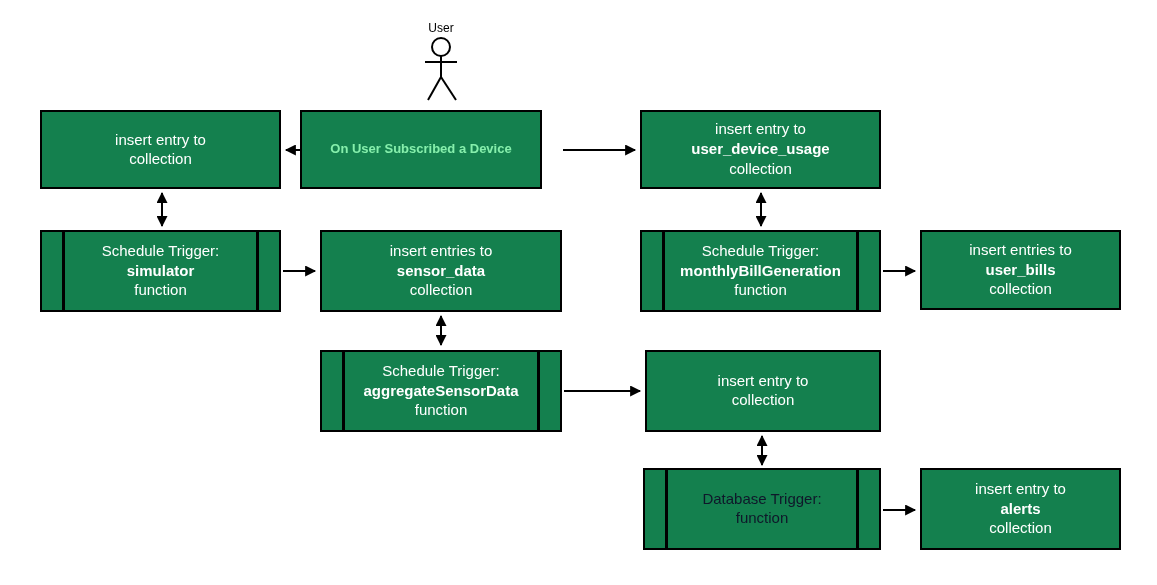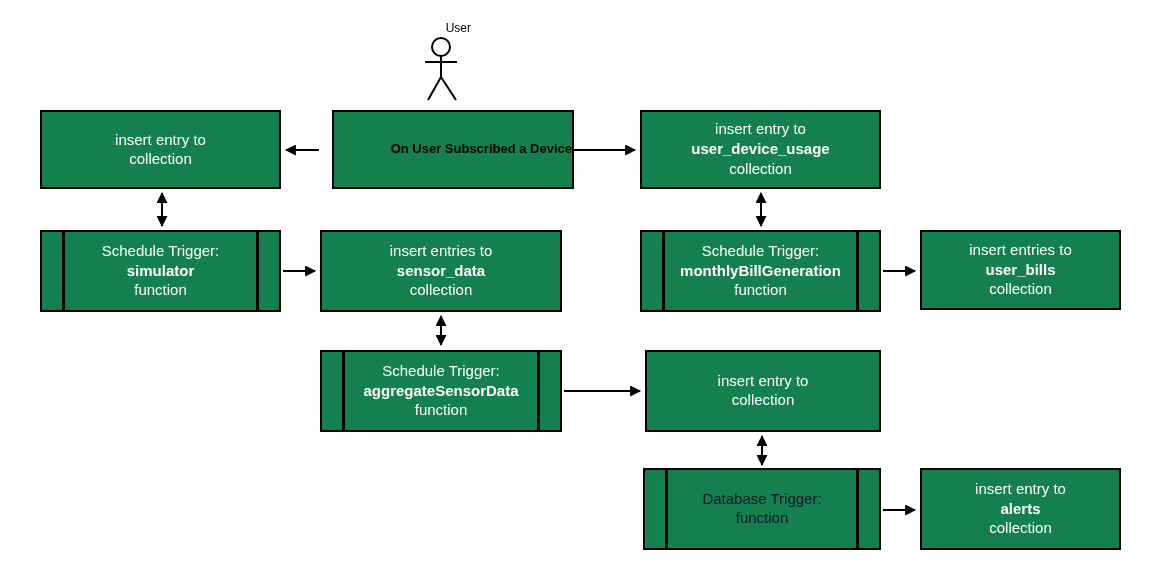--- a/index.html
+++ b/index.html
@@ -36,21 +36,21 @@
     position: absolute;
     top: 0; bottom: 0;
     width: 3px;
     background: #000;
   }
   .node.fn::before { left: 20px; }
   .node.fn::after  { right: 20px; }
   .actor-label {
     position: absolute;
     left: 411px; top: 21px; width: 60px;
-    text-align: right;
+    text-align: center;
     font-size: 12px;
     color: #000;
   }
 </style>
 </head>
 <body style="background: rgb(255, 255, 255);">
 
 <div class="canvas">
 
   <svg class="overlay" width="1157" height="585" viewBox="0 0 1157 585" xmlns="http://www.w3.org/2000/svg">
@@ -82,21 +82,21 @@
     </g>
   </svg>
 
   <div class="actor-label">User</div>
 
   <div class="node" style="left: 40px; top: 110px; width: 241px; height: 79px; background: rgb(20, 128, 78); border-color: rgb(0, 0, 0); color: rgb(255, 255, 255);">
     <div class="l1">insert entry to</div>
     <div class="l3">collection</div>
   </div>
 
-  <div class="node single" style="left: 332px; top: 110px; width: 242px; height: 79px; background: rgb(20, 128, 78); border-color: rgb(0, 0, 0); color: #000000; align-items: flex-end;">
+  <div class="node single" style="left: 300px; top: 110px; width: 242px; height: 79px; background: rgb(20, 128, 78); border-color: rgb(0, 0, 0); color: #86efac;">
     <div class="l2">On User Subscribed a Device</div>
   </div>
 
   <div class="node" style="left: 640px; top: 110px; width: 241px; height: 79px; background: rgb(20, 128, 78); border-color: rgb(0, 0, 0); color: rgb(255, 255, 255);">
     <div class="l1">insert entry to</div>
     <div class="l2">user_device_usage</div>
     <div class="l3">collection</div>
   </div>
 
   <div class="node fn" style="left: 40px; top: 230px; width: 241px; height: 82px; background: rgb(20, 128, 78); border-color: rgb(0, 0, 0); color: rgb(255, 255, 255);">

